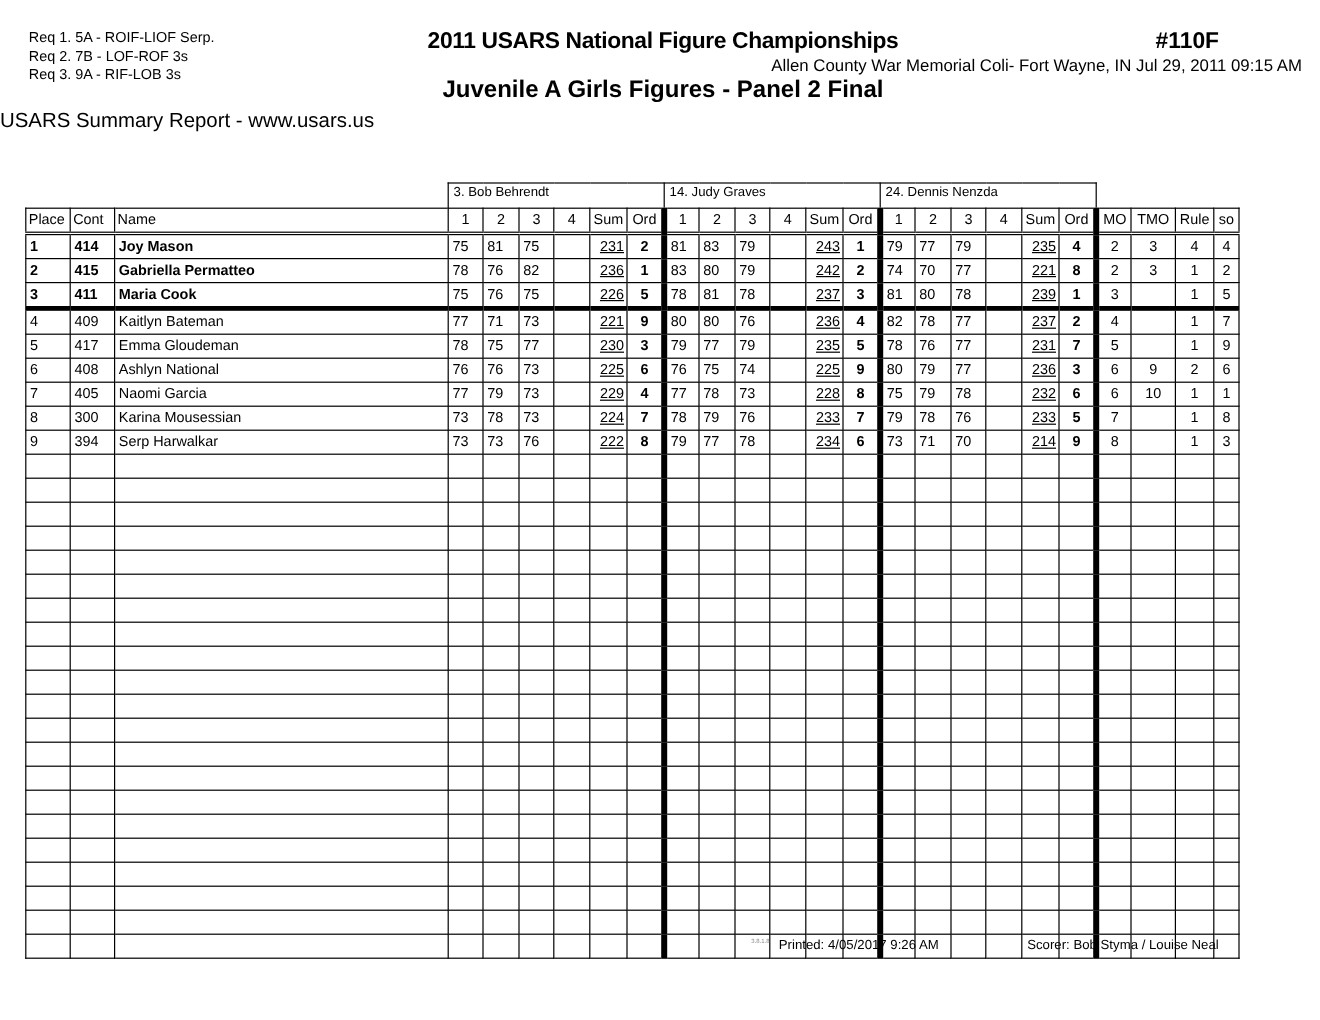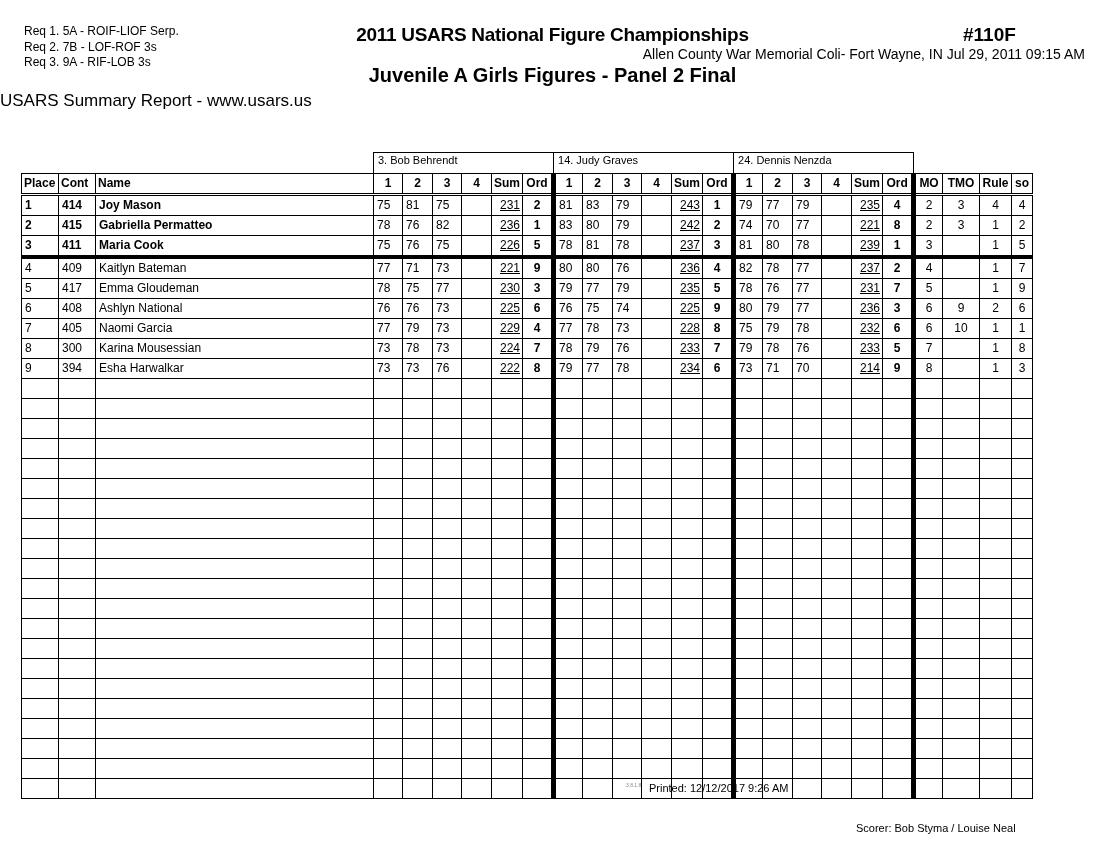--- a/index.html
+++ b/index.html
@@ -9,31 +9,31 @@
   .venue { position:absolute; left:0; width:1085px; text-align:right; top:46px; font-size:14px; }
   .event { position:absolute; left:0; width:1105px; text-align:center; top:64px; font-size:20px; font-weight:bold; }
   .report { position:absolute; left:0; width:1090px; top:91px; font-size:17px; }
   .evnum { position:absolute; left:963px; top:24px; font-size:19px; font-weight:bold; }
 
   table.grid { position:absolute; left:21px; top:152px; border-collapse:collapse; table-layout:fixed; font-size:12px; }
   table.grid td { border:1px solid #000; height:19px; padding:0 2px; white-space:nowrap; overflow:hidden; line-height:19px; }
   table.grid tr.judge-row td { height:20px; }
   table.grid tr.judge-row td.blank { border:none; }
   table.grid td.judge-name { font-size:11px; padding-left:4px; vertical-align:top; line-height:15px; }
-  table.grid tr.hdr td { text-align:center; font-size:12px; border-bottom:3px double #000;font-weight:bold; }
+  table.grid tr.hdr td { text-align:center; font-size:12px; border-bottom:3px double #000; }
   table.grid tr.hdr td.left { text-align:left; }
   table.grid td.num { text-align:left; padding-left:3px; }
   table.grid td.sum { text-align:right; padding-right:2px;text-decoration:underline; }
   table.grid td.ord { text-align:center; font-weight:bold; border-right:5px solid #000; }
   table.grid td.ctr { text-align:center; }
   table.grid tr.bold td.pl, table.grid tr.bold td.ct, table.grid tr.bold td.nm { font-weight:bold; }
   table.grid tr.sep td { border-bottom:4px solid #000; }
   .footer-ver { position:absolute; left:626px; top:782px; font-size:5px; color:#888; }
   .footer-print { position:absolute; left:649px; top:782px; font-size:11px; }
-  .footer-scorer { position:absolute; left:856px; top:782px; font-size:11px;margin-top:40px; }
+  .footer-scorer { position:absolute; left:856px; top:782px; font-size:11px; }
 </style>
 </head>
 <body>
 
 <div class="reqs">
   <div>Req  1.  5A - ROIF-LIOF Serp.</div>
   <div>Req  2.  7B - LOF-ROF 3s</div>
   <div>Req  3.  9A - RIF-LOB 3s</div>
 </div>
 <div class="title">2011 USARS National Figure Championships</div>
@@ -317,21 +317,21 @@
         <td class="sum">233</td>
         <td class="ord">5</td>
         <td class="ctr">7</td>
         <td class="ctr"></td>
         <td class="ctr">1</td>
         <td class="ctr">8</td>
       </tr>
       <tr>
         <td class="num pl">9</td>
         <td class="num ct">394</td>
-        <td class="num nm">Esha Harwalkar</td>
+        <td class="num nm">Serp Harwalkar</td>
         <td class="num">73</td>
         <td class="num">73</td>
         <td class="num">76</td>
         <td class="num"></td>
         <td class="sum">222</td>
         <td class="ord">8</td>
         <td class="num">79</td>
         <td class="num">77</td>
         <td class="num">78</td>
         <td class="num"></td>
@@ -912,14 +912,14 @@
         <td class="ord"></td>
         <td></td>
         <td></td>
         <td></td>
         <td></td>
       </tr>
     </tbody>
 </table>
 
 <div class="footer-ver">3.8.1.8</div>
-<div class="footer-print">Printed:  12/12/2017  9:26 AM</div>
+<div class="footer-print">Printed:  4/05/2017  9:26 AM</div>
 <div class="footer-scorer">Scorer:   Bob Styma / Louise Neal</div>
 
 </body></html>

